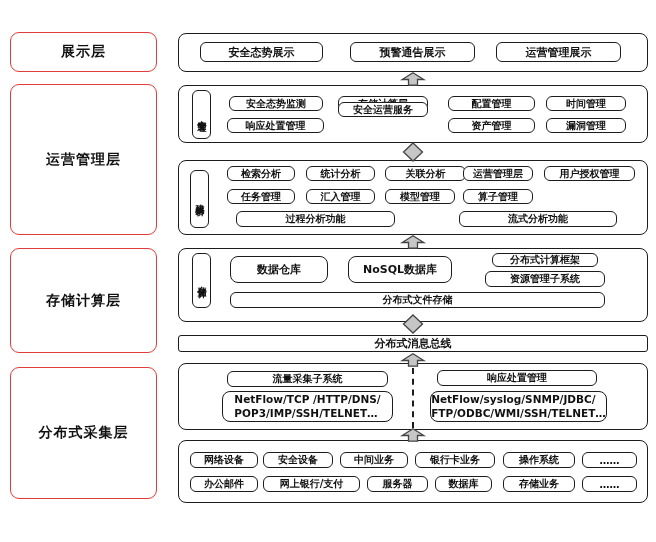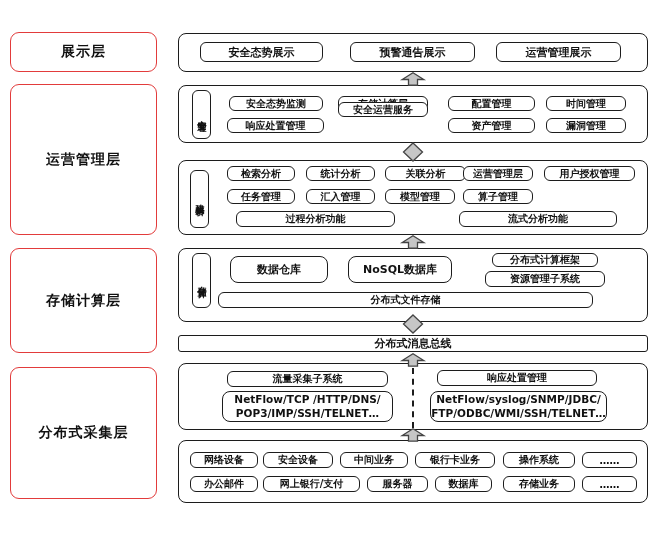--- a/index.html
+++ b/index.html
@@ -24,21 +24,21 @@
   }
   .btn.big{font-size:11px;}
   
   .vlabel{
     border:1.5px solid #1c1c1c;border-radius:6px;background:#fff;
     display:flex;align-items:center;justify-content:center;
     writing-mode:vertical-rl;text-orientation:upright;
     font-size:10px;font-weight:bold;color:#111;letter-spacing:1px;
   }
   .proto{
-    white-space:pre-line;text-align:center;line-height:1.25;
+    white-space:pre-line;text-align:left;line-height:1.25;
     font-size:10.5px;border-radius:8px;
   }
   .dash{border-left:2px dashed #1c1c1c;width:0;}
   svg.arrow{position:absolute;overflow:visible;}
 </style>
 </head>
 <body>
 
 <div id="canvas">
 
@@ -76,21 +76,21 @@
   <div class="abs btn" style="left:463px;top:189px;width:70px;height:15px">算子管理</div>
   <div class="abs btn" style="left:236px;top:211px;width:159px;height:16px">过程分析功能</div>
   <div class="abs btn" style="left:459px;top:211px;width:158px;height:16px">流式分析功能</div>
 
   <div class="abs sec" style="left:178px;top:248px;width:470px;height:74px"></div>
   <div class="abs vlabel" style="left:192px;top:253px;width:19px;height:55px;font-size:9px">存储计算</div>
   <div class="abs btn big" style="left:230px;top:256px;width:98px;height:27px;border-radius:8px">数据仓库</div>
   <div class="abs btn big" style="left:348px;top:256px;width:104px;height:27px;border-radius:8px">NoSQL数据库</div>
   <div class="abs btn" style="left:492px;top:253px;width:106px;height:14px">分布式计算框架</div>
   <div class="abs btn" style="left:485px;top:271px;width:120px;height:16px">资源管理子系统</div>
-  <div class="abs btn" style="left:218px;top:292px;width:375px;height:16px">分布式文件存储</div>
+  <div class="abs btn" style="left:230px;top:292px;width:375px;height:16px">分布式文件存储</div>
 
   <div class="abs btn big" style="left:178px;top:335px;width:470px;height:17px;border-radius:3px">分布式消息总线</div>
 
   <div class="abs sec" style="left:178px;top:363px;width:470px;height:67px"></div>
   <div class="abs btn" style="left:227px;top:371px;width:161px;height:16px">流量采集子系统</div>
   <div class="abs btn proto" style="left:222px;top:391px;width:171px;height:31px">NetFlow/TCP /HTTP/DNS/
 POP3/IMP/SSH/TELNET…</div>
   <div class="abs btn" style="left:437px;top:370px;width:160px;height:16px">响应处置管理</div>
   <div class="abs btn proto" style="left:430px;top:391px;width:177px;height:31px">NetFlow/syslog/SNMP/JDBC/
 FTP/ODBC/WMI/SSH/TELNET…</div>

